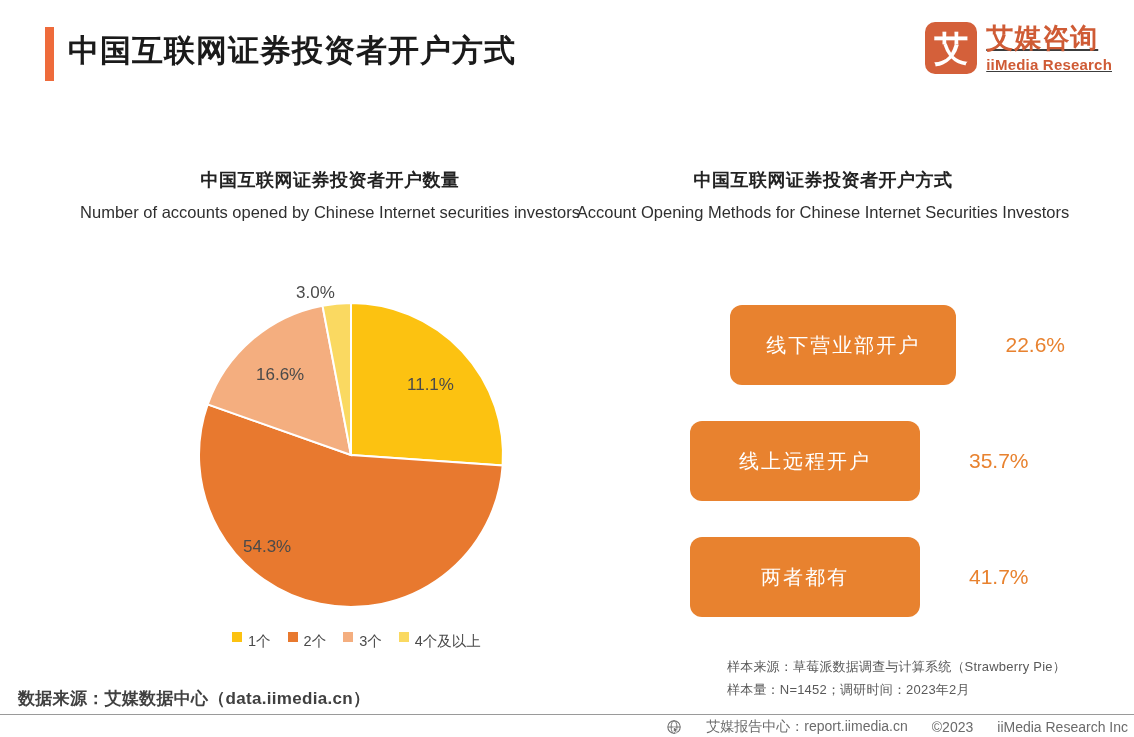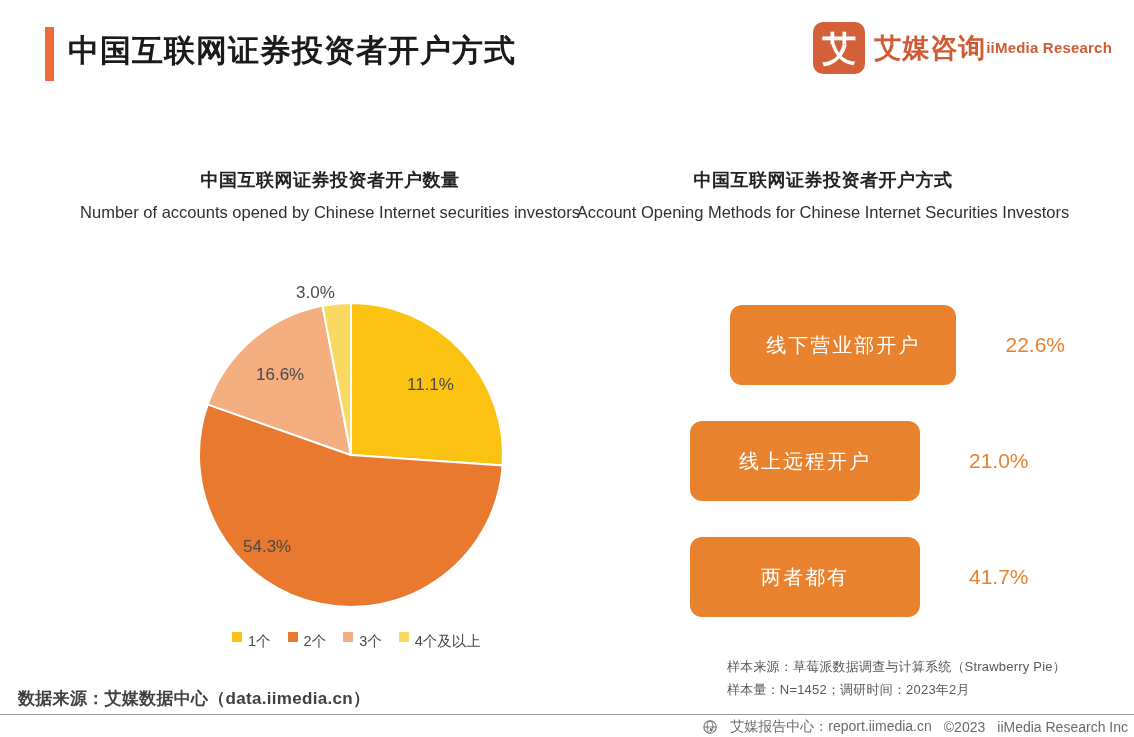--- a/index.html
+++ b/index.html
@@ -55,23 +55,24 @@
     font-size: 34px;
     font-weight: bold;
     display: flex;
     align-items: center;
     justify-content: center;
     line-height: 1;
     font-family: "DejaVu Sans", sans-serif;
   }
   #logo-text {
     display: flex;
-    flex-direction: row;
+    flex-direction: column;
     justify-content: flex-start;
     line-height: 1;
+    text-decoration: underline;
   }
   #logo-cn {
     font-size: 27px;
     font-weight: bold;
     color: #cf5b35;
     letter-spacing: 1px;
   }
   #logo-en {
     font-size: 15px;
     font-weight: bold;
@@ -210,21 +211,21 @@
     position: absolute;
     right: 6px; top: 718px;
     display: flex;
     align-items: center;
     gap: 6px;
     font-size: 14px;
     color: #6b6b6b;
     white-space: nowrap;
   }
   #footer-globe { display: block; }
-  .footer-seg { margin-left: 6px; }
+  .footer-seg { margin-left: 18px; }
 </style>
 </head>
 <body>
 
 <div id="header">
   <div id="title-accent" style="background: rgb(238, 107, 59);"></div>
   <div id="page-title">中国互联网证券投资者开户方式</div>
 
   <div id="logo">
     <div id="logo-mark">艾</div>
@@ -277,21 +278,21 @@
   </div>
 </div>
 
 <div id="bars">
   <div class="bar-row">
     <div class="bar-card" style="background: rgb(232, 130, 47); margin-left: 40px;">线下营业部开户</div>
     <div class="bar-value" style="color: rgb(232, 130, 47);">22.6%</div>
   </div>
   <div class="bar-row">
     <div class="bar-card" style="background: rgb(232, 130, 47);">线上远程开户</div>
-    <div class="bar-value" style="color: rgb(232, 130, 47);">21.0%</div>
+    <div class="bar-value" style="color: rgb(232, 130, 47);">35.7%</div>
   </div>
   <div class="bar-row">
     <div class="bar-card" style="background: rgb(232, 130, 47);">两者都有</div>
     <div class="bar-value" style="color: rgb(232, 130, 47);">41.7%</div>
   </div>
 </div>
 
 <div id="notes">
   <div>样本来源：草莓派数据调查与计算系统（Strawberry Pie）</div>
   <div>样本量：N=1452；调研时间：2023年2月</div>

